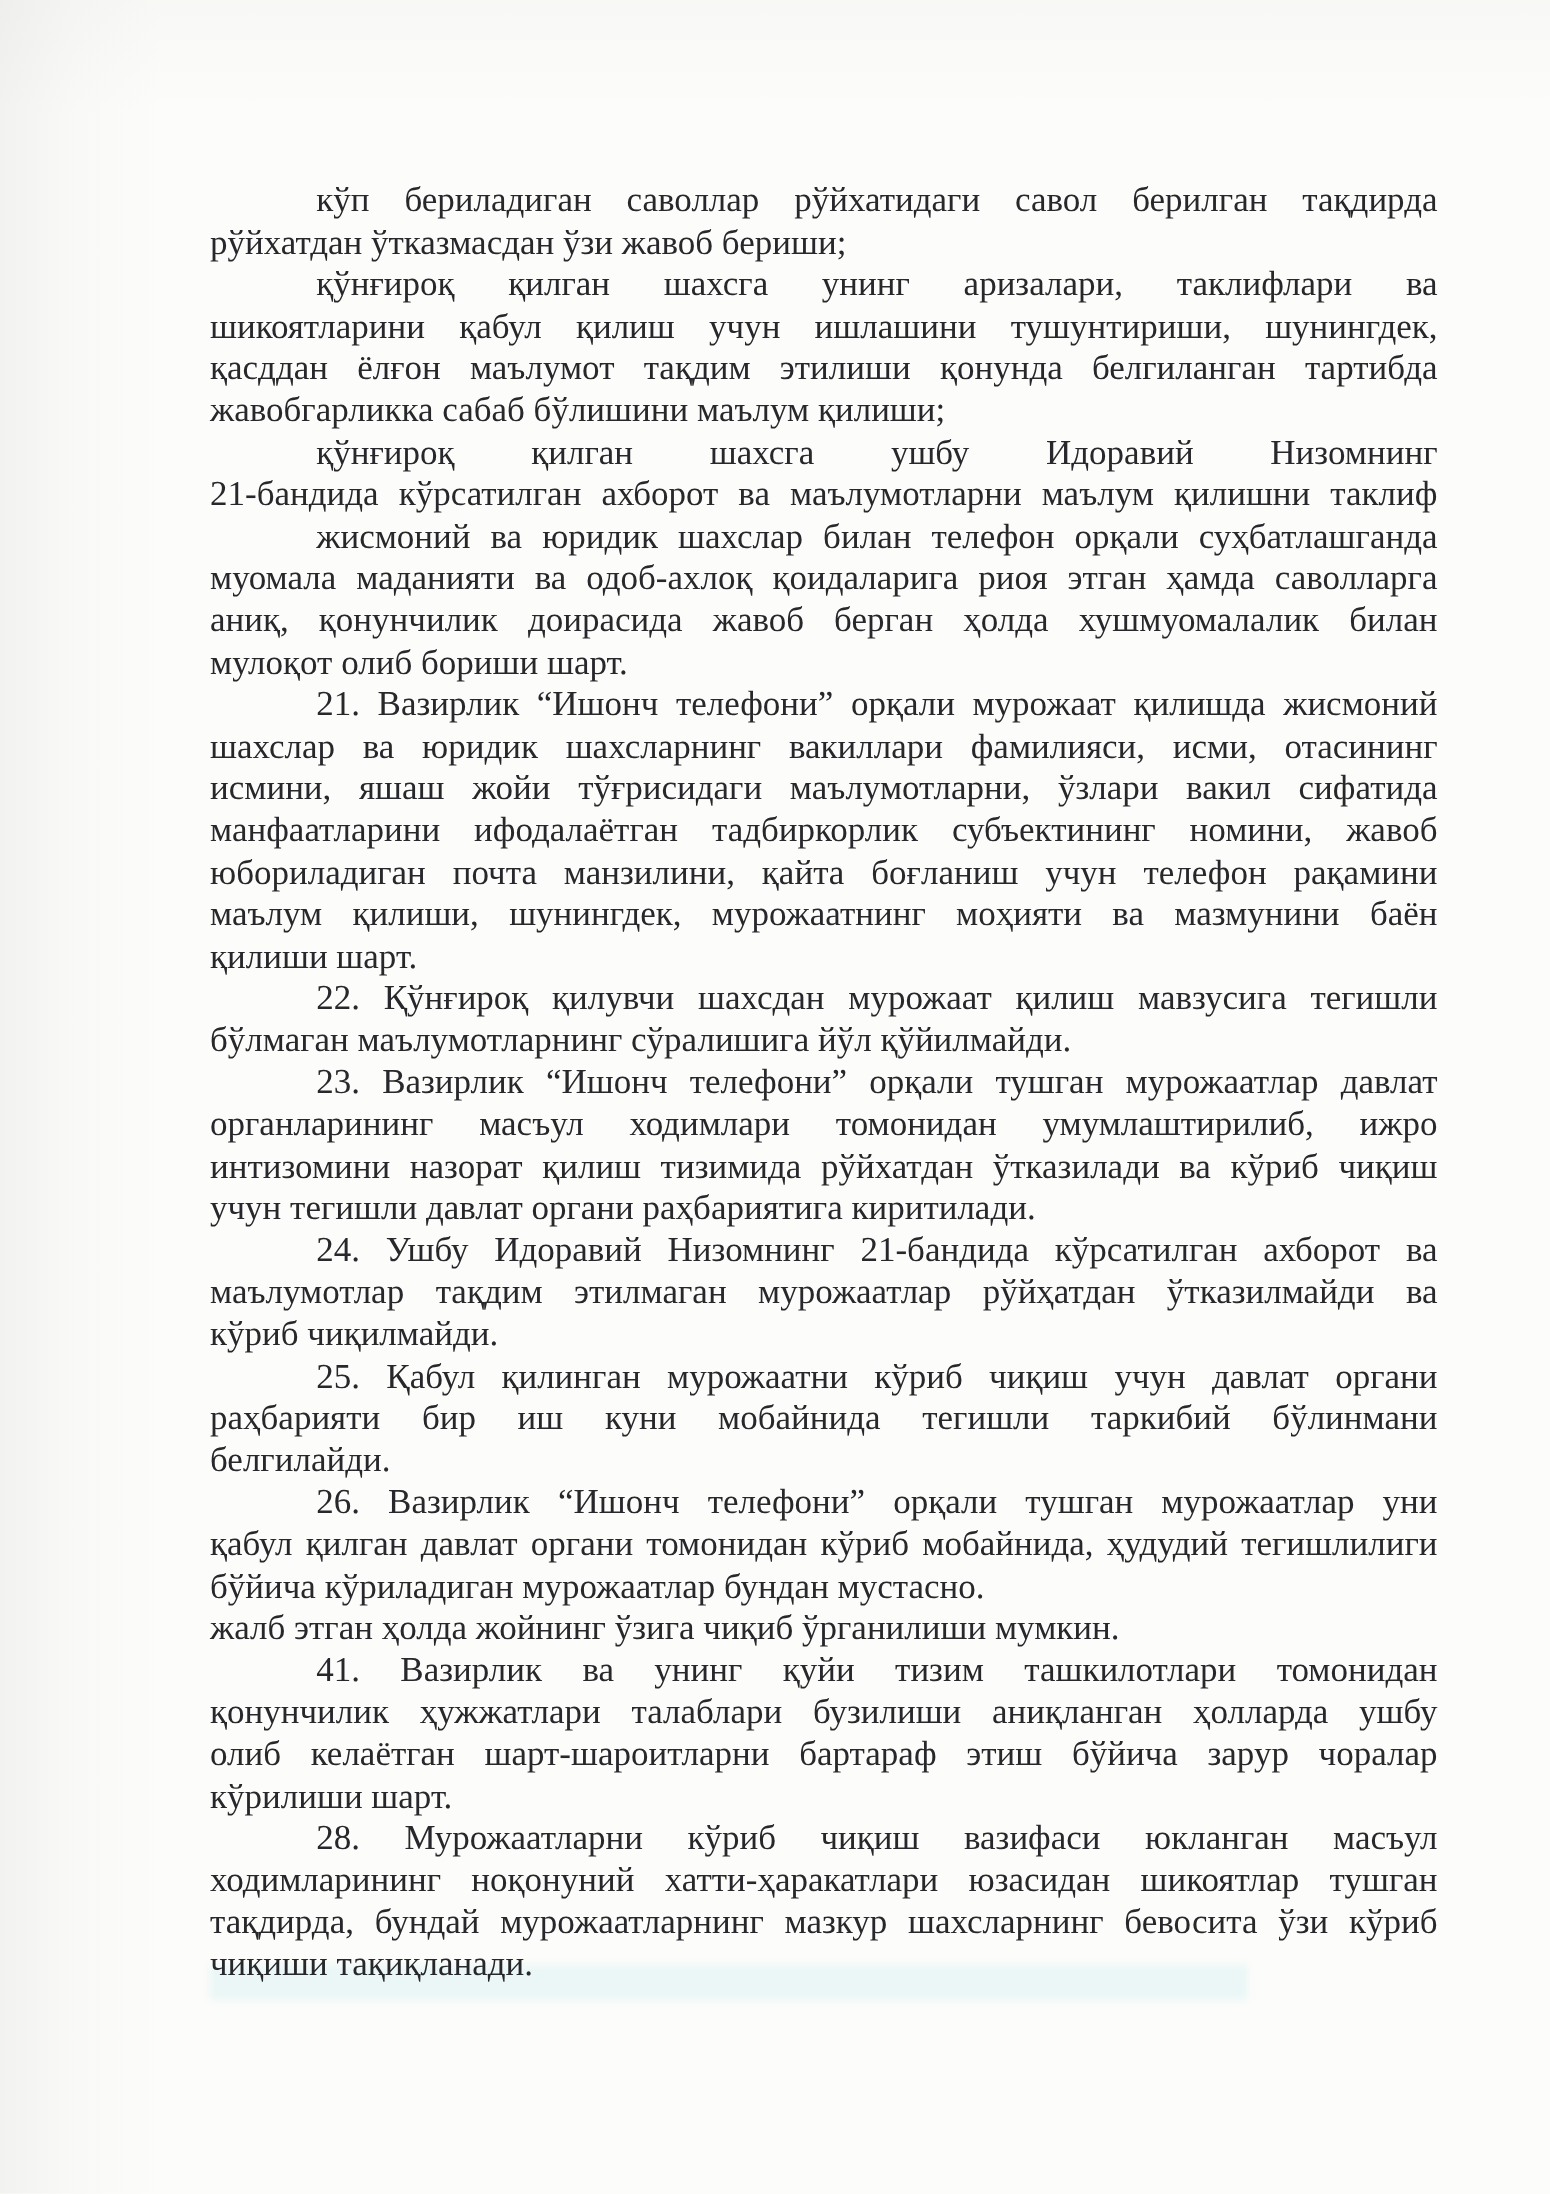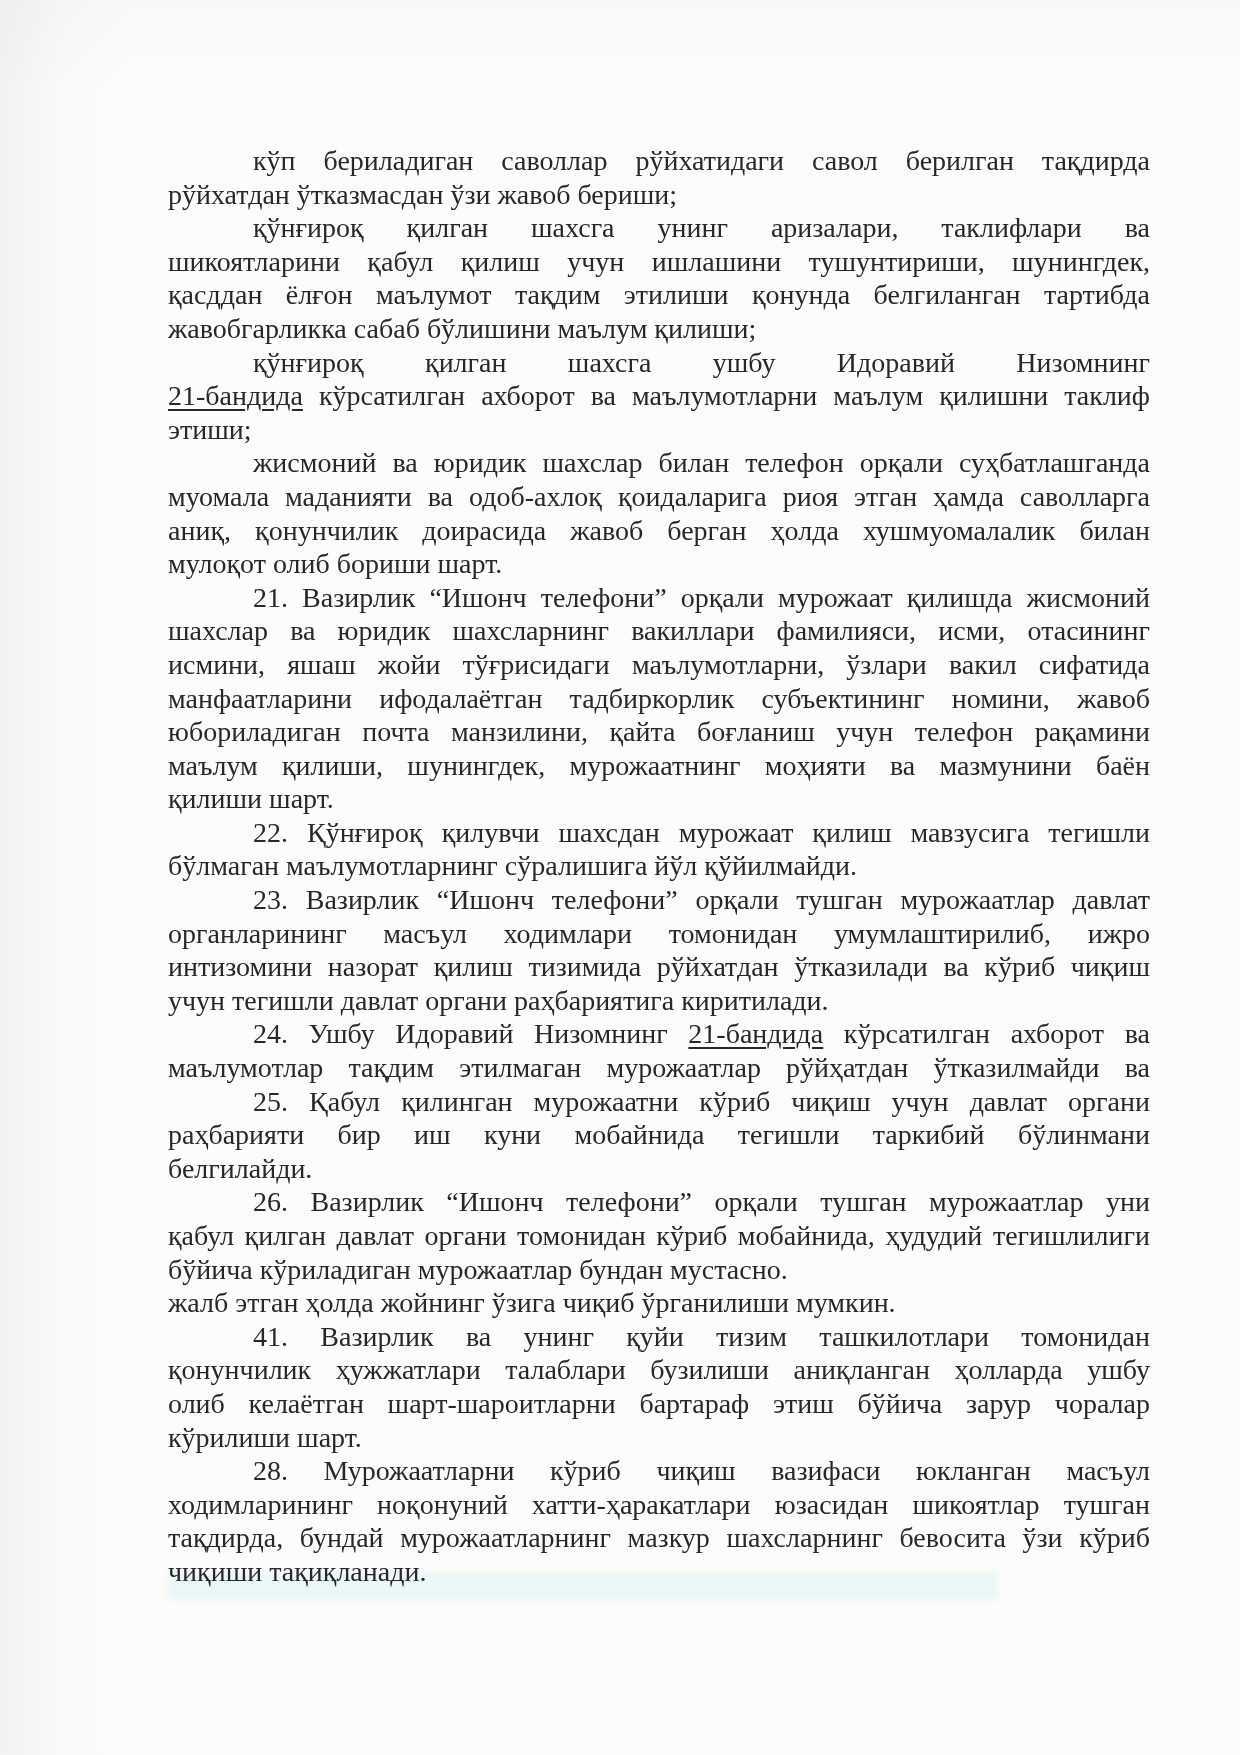--- a/index.html
+++ b/index.html
@@ -50,61 +50,60 @@
     white-space:normal;
     color:var(--ink);
   }
   .line.last{
     text-align-last:left;
   }
   .line.indent{
     padding-left:85px;
   }
   .u{
-    text-decoration:underline;
     text-decoration-thickness:1.5px;
     text-underline-offset:4px;
   }
 </style>
 </head>
 <body>
 
 <div class="scan-page">
   <div class="edge-shade-left"></div>
   <div class="edge-shade-top"></div>
   <div class="artifact-cyan"></div>
   <div class="text-block" id="text-block">
       <div class="line indent"><span>кўп бериладиган саволлар рўйхатидаги савол берилган тақдирда</span></div>
       <div class="line last"><span>рўйхатдан ўтказмасдан ўзи жавоб бериши;</span></div>
       <div class="line indent"><span>қўнғироқ қилган шахсга унинг аризалари, таклифлари ва</span></div>
       <div class="line"><span>шикоятларини қабул қилиш учун ишлашини тушунтириши, шунингдек,</span></div>
       <div class="line"><span>қасддан ёлғон маълумот тақдим этилиши қонунда белгиланган тартибда</span></div>
       <div class="line last"><span>жавобгарликка сабаб бўлишини маълум қилиши;</span></div>
       <div class="line indent"><span>қўнғироқ қилган шахсга ушбу Идоравий Низомнинг</span></div>
       <div class="line"><span class="u">21-бандида</span><span> кўрсатилган ахборот ва маълумотларни маълум қилишни таклиф</span></div>
-      <div class="line last"><span>этиши;</span></div>
       <div class="line indent"><span>жисмоний ва юридик шахслар билан телефон орқали суҳбатлашганда</span></div>
       <div class="line"><span>муомала маданияти ва одоб-ахлоқ қоидаларига риоя этган ҳамда саволларга</span></div>
       <div class="line"><span>аниқ, қонунчилик доирасида жавоб берган ҳолда хушмуомалалик билан</span></div>
       <div class="line last"><span>мулоқот олиб бориши шарт.</span></div>
       <div class="line indent"><span>21. Вазирлик “Ишонч телефони” орқали мурожаат қилишда жисмоний</span></div>
       <div class="line"><span>шахслар ва юридик шахсларнинг вакиллари фамилияси, исми, отасининг</span></div>
       <div class="line"><span>исмини, яшаш жойи тўғрисидаги маълумотларни, ўзлари вакил сифатида</span></div>
       <div class="line"><span>манфаатларини ифодалаётган тадбиркорлик субъектининг номини, жавоб</span></div>
       <div class="line"><span>юбориладиган почта манзилини, қайта боғланиш учун телефон рақамини</span></div>
       <div class="line"><span>маълум қилиши, шунингдек, мурожаатнинг моҳияти ва мазмунини баён</span></div>
       <div class="line last"><span>қилиши шарт.</span></div>
       <div class="line indent"><span>22. Қўнғироқ қилувчи шахсдан мурожаат қилиш мавзусига тегишли</span></div>
       <div class="line last"><span>бўлмаган маълумотларнинг сўралишига йўл қўйилмайди.</span></div>
       <div class="line indent"><span>23. Вазирлик “Ишонч телефони” орқали тушган мурожаатлар давлат</span></div>
       <div class="line"><span>органларининг масъул ходимлари томонидан умумлаштирилиб, ижро</span></div>
       <div class="line"><span>интизомини назорат қилиш тизимида рўйхатдан ўтказилади ва кўриб чиқиш</span></div>
       <div class="line last"><span>учун тегишли давлат органи раҳбариятига киритилади.</span></div>
       <div class="line indent"><span>24. Ушбу Идоравий Низомнинг </span><span class="u">21-бандида</span><span> кўрсатилган ахборот ва</span></div>
       <div class="line"><span>маълумотлар тақдим этилмаган мурожаатлар рўйҳатдан ўтказилмайди ва</span></div>
+      <div class="line last"><span>кўриб чиқилмайди.</span></div>
       <div class="line indent"><span>25. Қабул қилинган мурожаатни кўриб чиқиш учун давлат органи</span></div>
       <div class="line"><span>раҳбарияти бир иш куни мобайнида тегишли таркибий бўлинмани</span></div>
       <div class="line last"><span>белгилайди.</span></div>
       <div class="line indent"><span>26. Вазирлик “Ишонч телефони” орқали тушган мурожаатлар уни</span></div>
       <div class="line"><span>қабул қилган давлат органи томонидан кўриб мобайнида, ҳудудий тегишлилиги</span></div>
       <div class="line last"><span>бўйича кўриладиган мурожаатлар бундан мустасно.</span></div>
       <div class="line last"><span>жалб этган ҳолда жойнинг ўзига чиқиб ўрганилиши мумкин.</span></div>
       <div class="line indent"><span>41. Вазирлик ва унинг қуйи тизим ташкилотлари томонидан</span></div>
       <div class="line"><span>қонунчилик ҳужжатлари талаблари бузилиши аниқланган ҳолларда ушбу</span></div>
       <div class="line"><span>олиб келаётган шарт-шароитларни бартараф этиш бўйича зарур чоралар</span></div>

